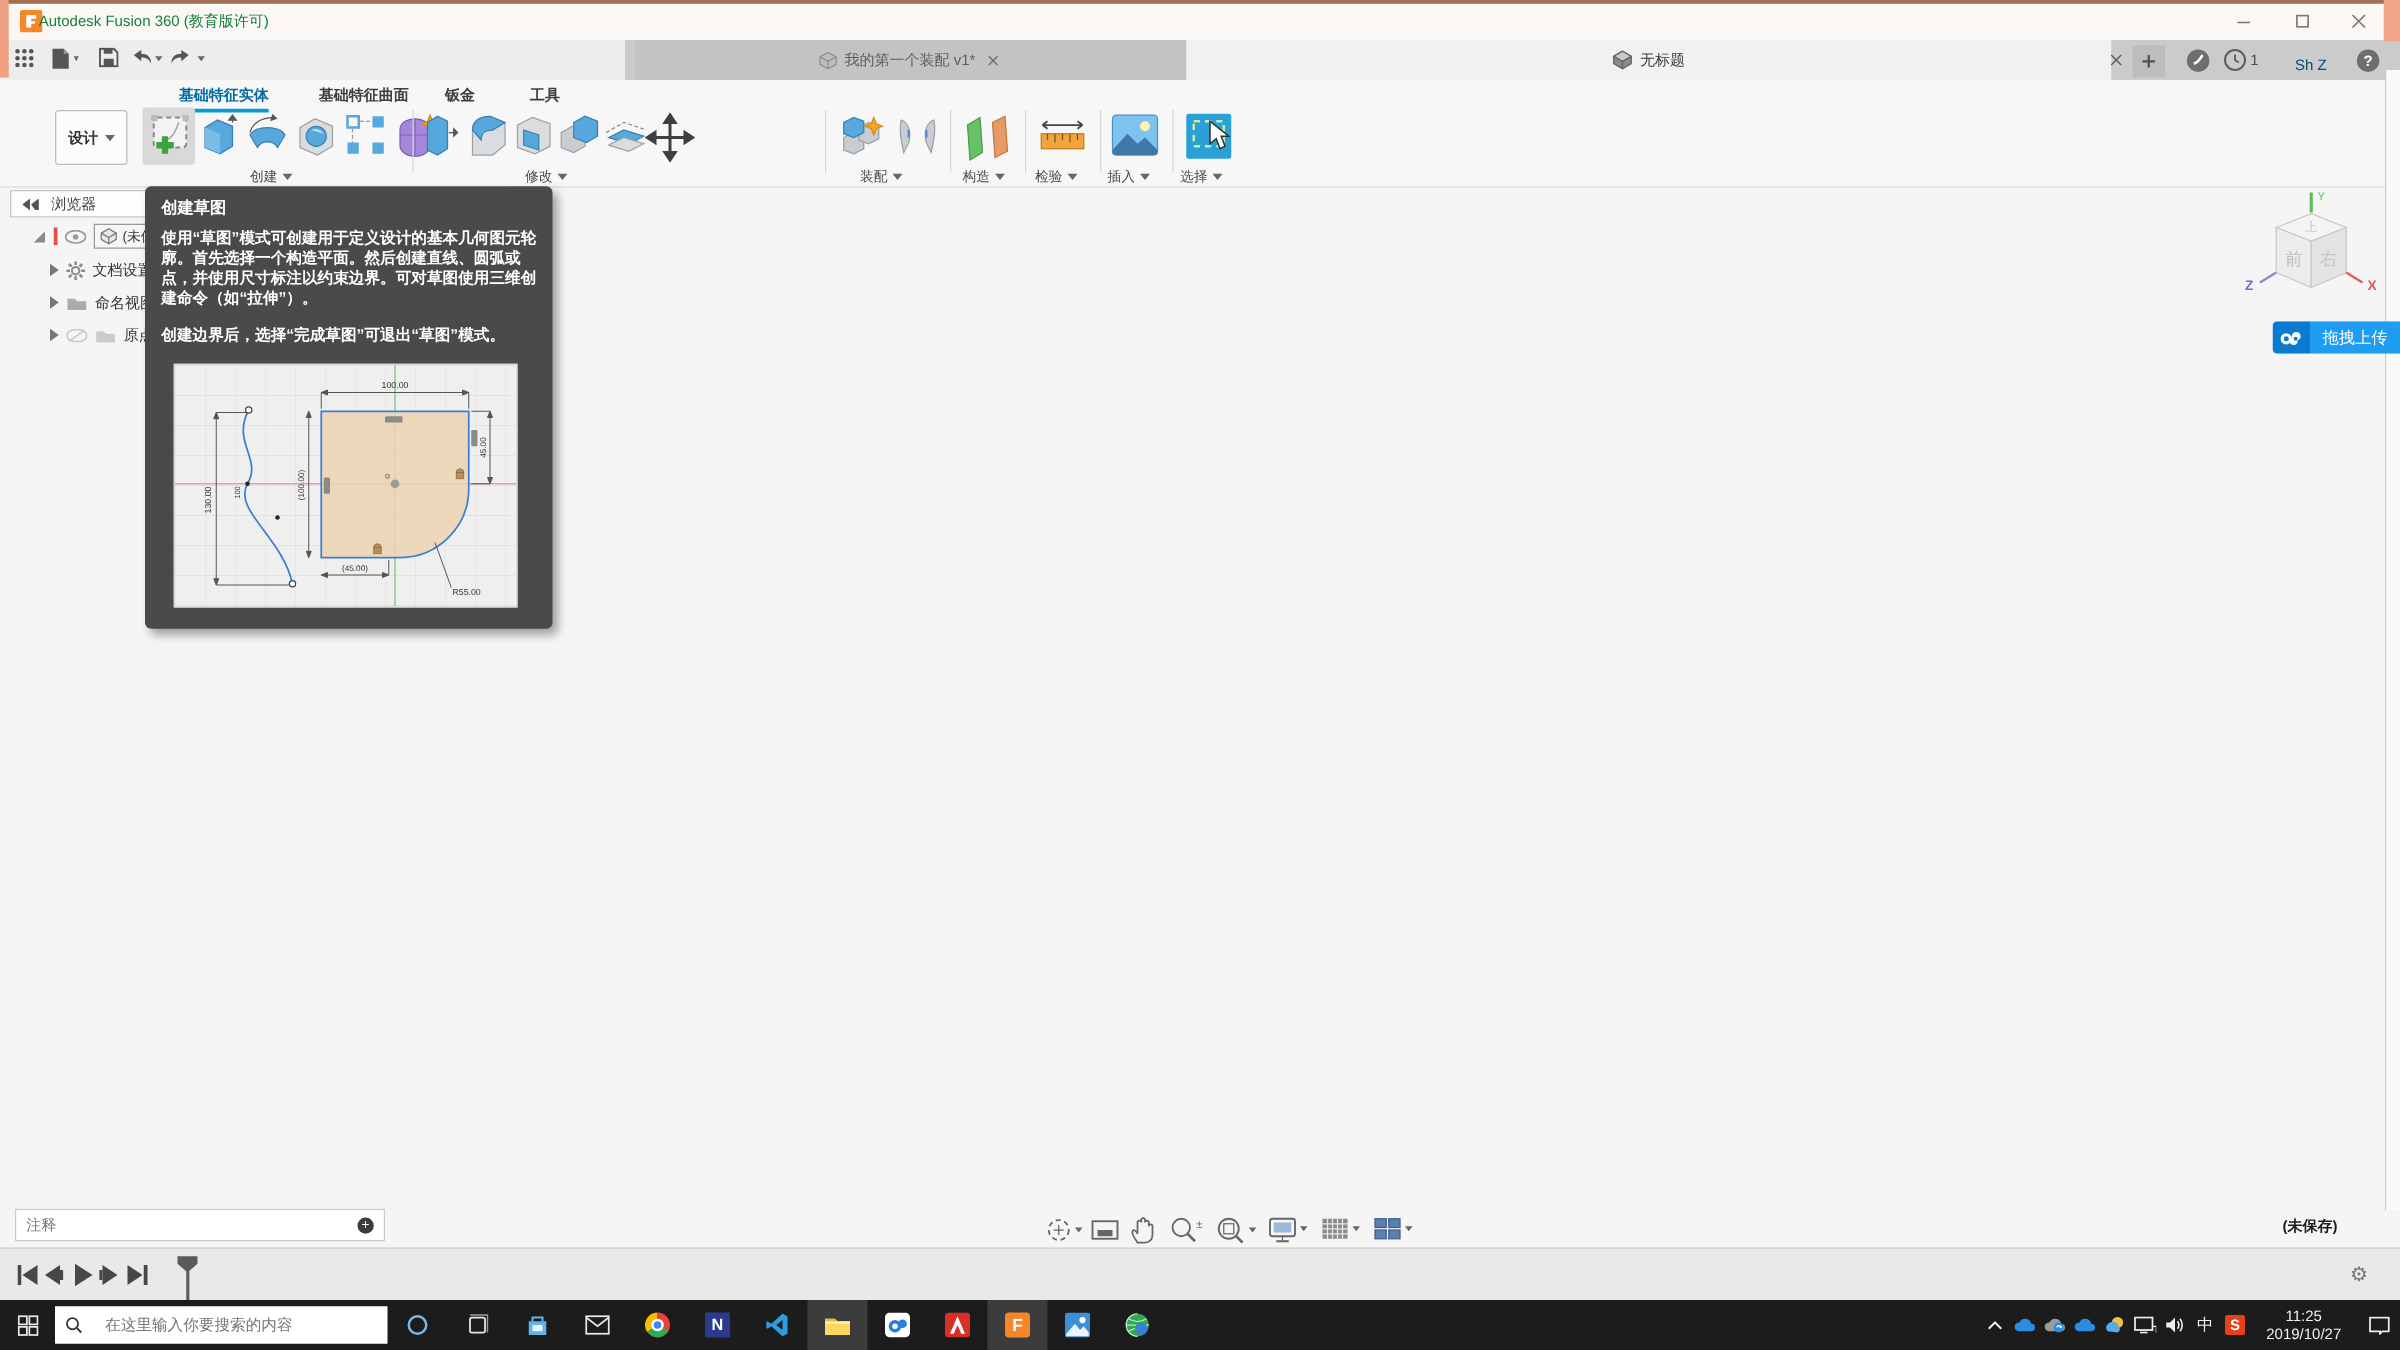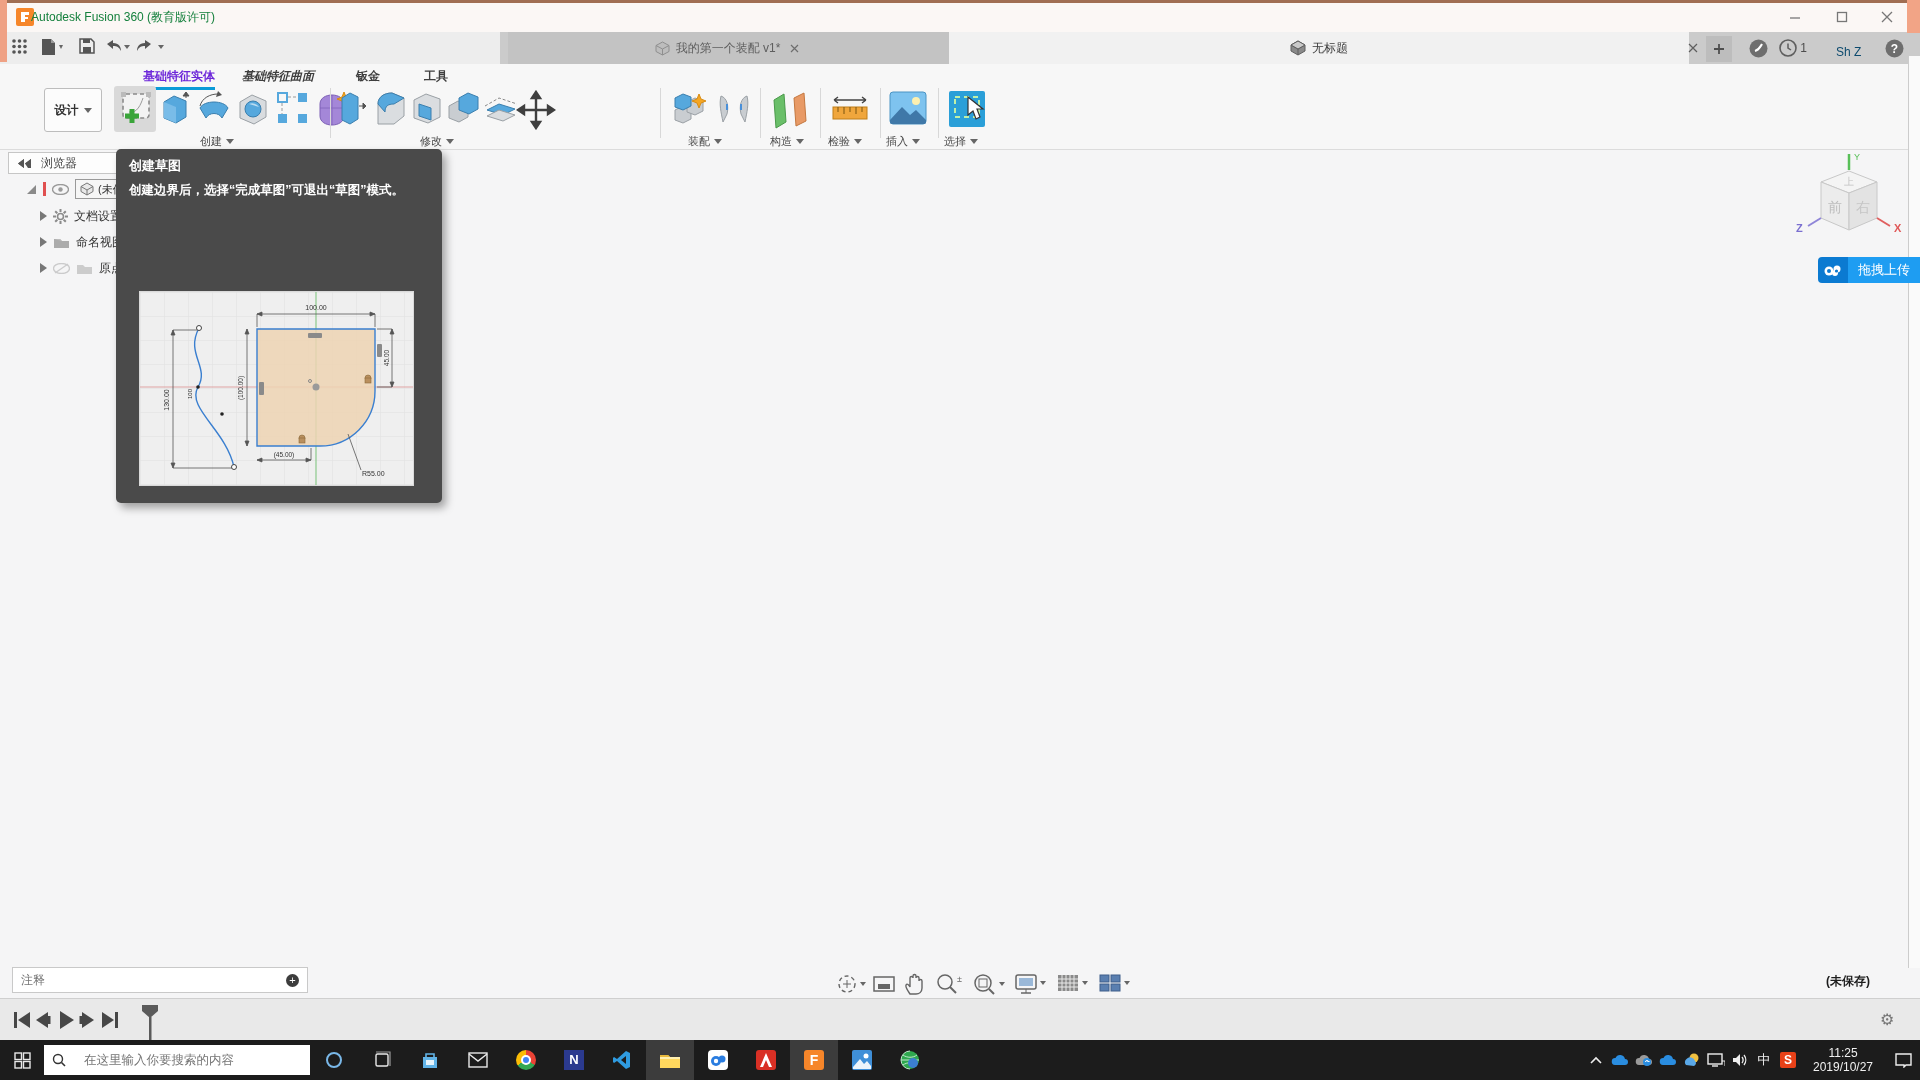--- a/index.html
+++ b/index.html
@@ -16,21 +16,21 @@
   .qicon{top:38px;color:#555;}
   #tabstrip{left:500px;top:32px;right:0;height:32px;background:#cbcbcb;}
   .doctab{height:32px;display:flex;align-items:center;justify-content:center;gap:6px;font-size:12px;}
   #tab1{left:508px;top:32px;width:441px;background:#c3c3c3;color:#5e5e5e;}
   #tab2{left:949px;top:32px;width:740px;background:#f1f1f1;color:#3a3a3a;}
   .tabx{width:16px;height:16px;display:flex;align-items:center;justify-content:center;}
   #newtab{left:1706px;top:36px;width:26px;height:26px;background:#bdbdbd;display:flex;align-items:center;justify-content:center;}
   
   #ribbon{left:0;top:64px;width:1920px;height:86px;background:#f7f7f7;border-bottom:1px solid #dcdcdc;box-sizing:border-box;}
   .ribtab{top:68px;font-size:12px;font-weight:bold;color:#3e3e3e;}
-  .ribtab.active{color:#6d28d9;border-bottom:3px solid #0a9bd7;padding-bottom:2px;}
+  .ribtab.active{color:#0369a1;border-bottom:3px solid #0a9bd7;padding-bottom:2px;}
   #design-btn{left:44px;top:88px;width:56px;height:42px;border:1px solid #bdbdbd;border-radius:3px;background:#fcfcfc;display:flex;align-items:center;justify-content:center;font-size:12px;font-weight:bold;color:#333;gap:5px;}
   .caret{width:0;height:0;border-left:4px solid transparent;border-right:4px solid transparent;border-top:5px solid #666;display:inline-block;}
   .grouplabel{top:134px;font-size:11px;color:#4a4a4a;display:flex;gap:4px;align-items:center;}
   .tsep{top:88px;width:1px;height:50px;background:#d8d8d8;}
   .tbico{top:90px;}
   #sketch-hl{left:114px;top:86px;width:42px;height:46px;background:#d9d9d9;border-radius:3px;}
   
   #browser-head{left:8px;top:152px;width:272px;height:22px;background:#fdfdfd;border:1px solid #c6c6c6;box-sizing:border-box;display:flex;align-items:center;gap:10px;padding-left:9px;font-size:12px;color:#444;z-index:10;}
   .brow{height:22px;display:flex;align-items:center;gap:6px;font-size:12px;color:#333;z-index:10;}
   .tri-o{width:0;height:0;border-top:5px solid transparent;border-bottom:5px solid transparent;border-left:7px solid #777;}
@@ -172,21 +172,21 @@
 <div class="abs" style="left:1836px;top:45px;font-size:12px;color:#0c4a6e;">Sh Z</div>
 <div class="abs flexc" style="left:1884px;top:38px;width:20px;height:20px;">
     <svg width="19" height="19">
       <circle cx="9.5" cy="9.5" r="9" fill="#6e6e6e"></circle>
       <text x="9.5" y="14" text-anchor="middle" font-size="12" font-weight="bold" fill="#fff">?</text>
     </svg>
   </div>
 
 <div class="abs" id="ribbon"></div>
 <div class="abs ribtab active" style="left:143px;">基础特征实体</div>
-<div class="abs ribtab" style="left:242px;font-style:italic;">基础特征曲面</div>
+<div class="abs ribtab" style="left:255px;">基础特征曲面</div>
 <div class="abs ribtab" style="left:356px;">钣金</div>
 <div class="abs ribtab" style="left:424px;">工具</div>
 
 <div class="abs" id="design-btn">
     <span>设计</span>
     <span class="caret"></span>
   </div>
 
 <div class="abs" id="sketch-hl"></div>
 
@@ -375,20 +375,21 @@
       <path d="M2 10L15 1" stroke="#9a9a9a" stroke-width="1.4"></path>
     </svg>
   <svg width="17" height="13" opacity="0.55">
       <path d="M1 3h6l2 2h7v7H1z" fill="#ababab"></path>
     </svg>
   <span>原点</span>
 </div>
 
 <div class="abs" id="tooltip">
   <h3>创建草图</h3>
+  <p>使用“草图”模式可创建用于定义设计的基本几何图元轮廓。首先选择一个构造平面。然后创建直线、圆弧或点，并使用尺寸标注以约束边界。可对草图使用三维创建命令（如“拉伸”）。</p>
   <p>创建边界后，选择“完成草图”可退出“草图”模式。</p>
   <div class="abs" id="tipimg">
     <svg width="273" height="193" viewBox="0 0 273 193">
       <defs>
         <pattern id="grid" width="24" height="24" patternUnits="userSpaceOnUse">
           <path d="M24 0H0V24" fill="none" stroke="#e0e0e0" stroke-width="1"></path>
         </pattern>
       </defs>
       <rect width="273" height="193" fill="#efefef"></rect>
       <rect width="273" height="193" fill="url(#grid)"></rect>

